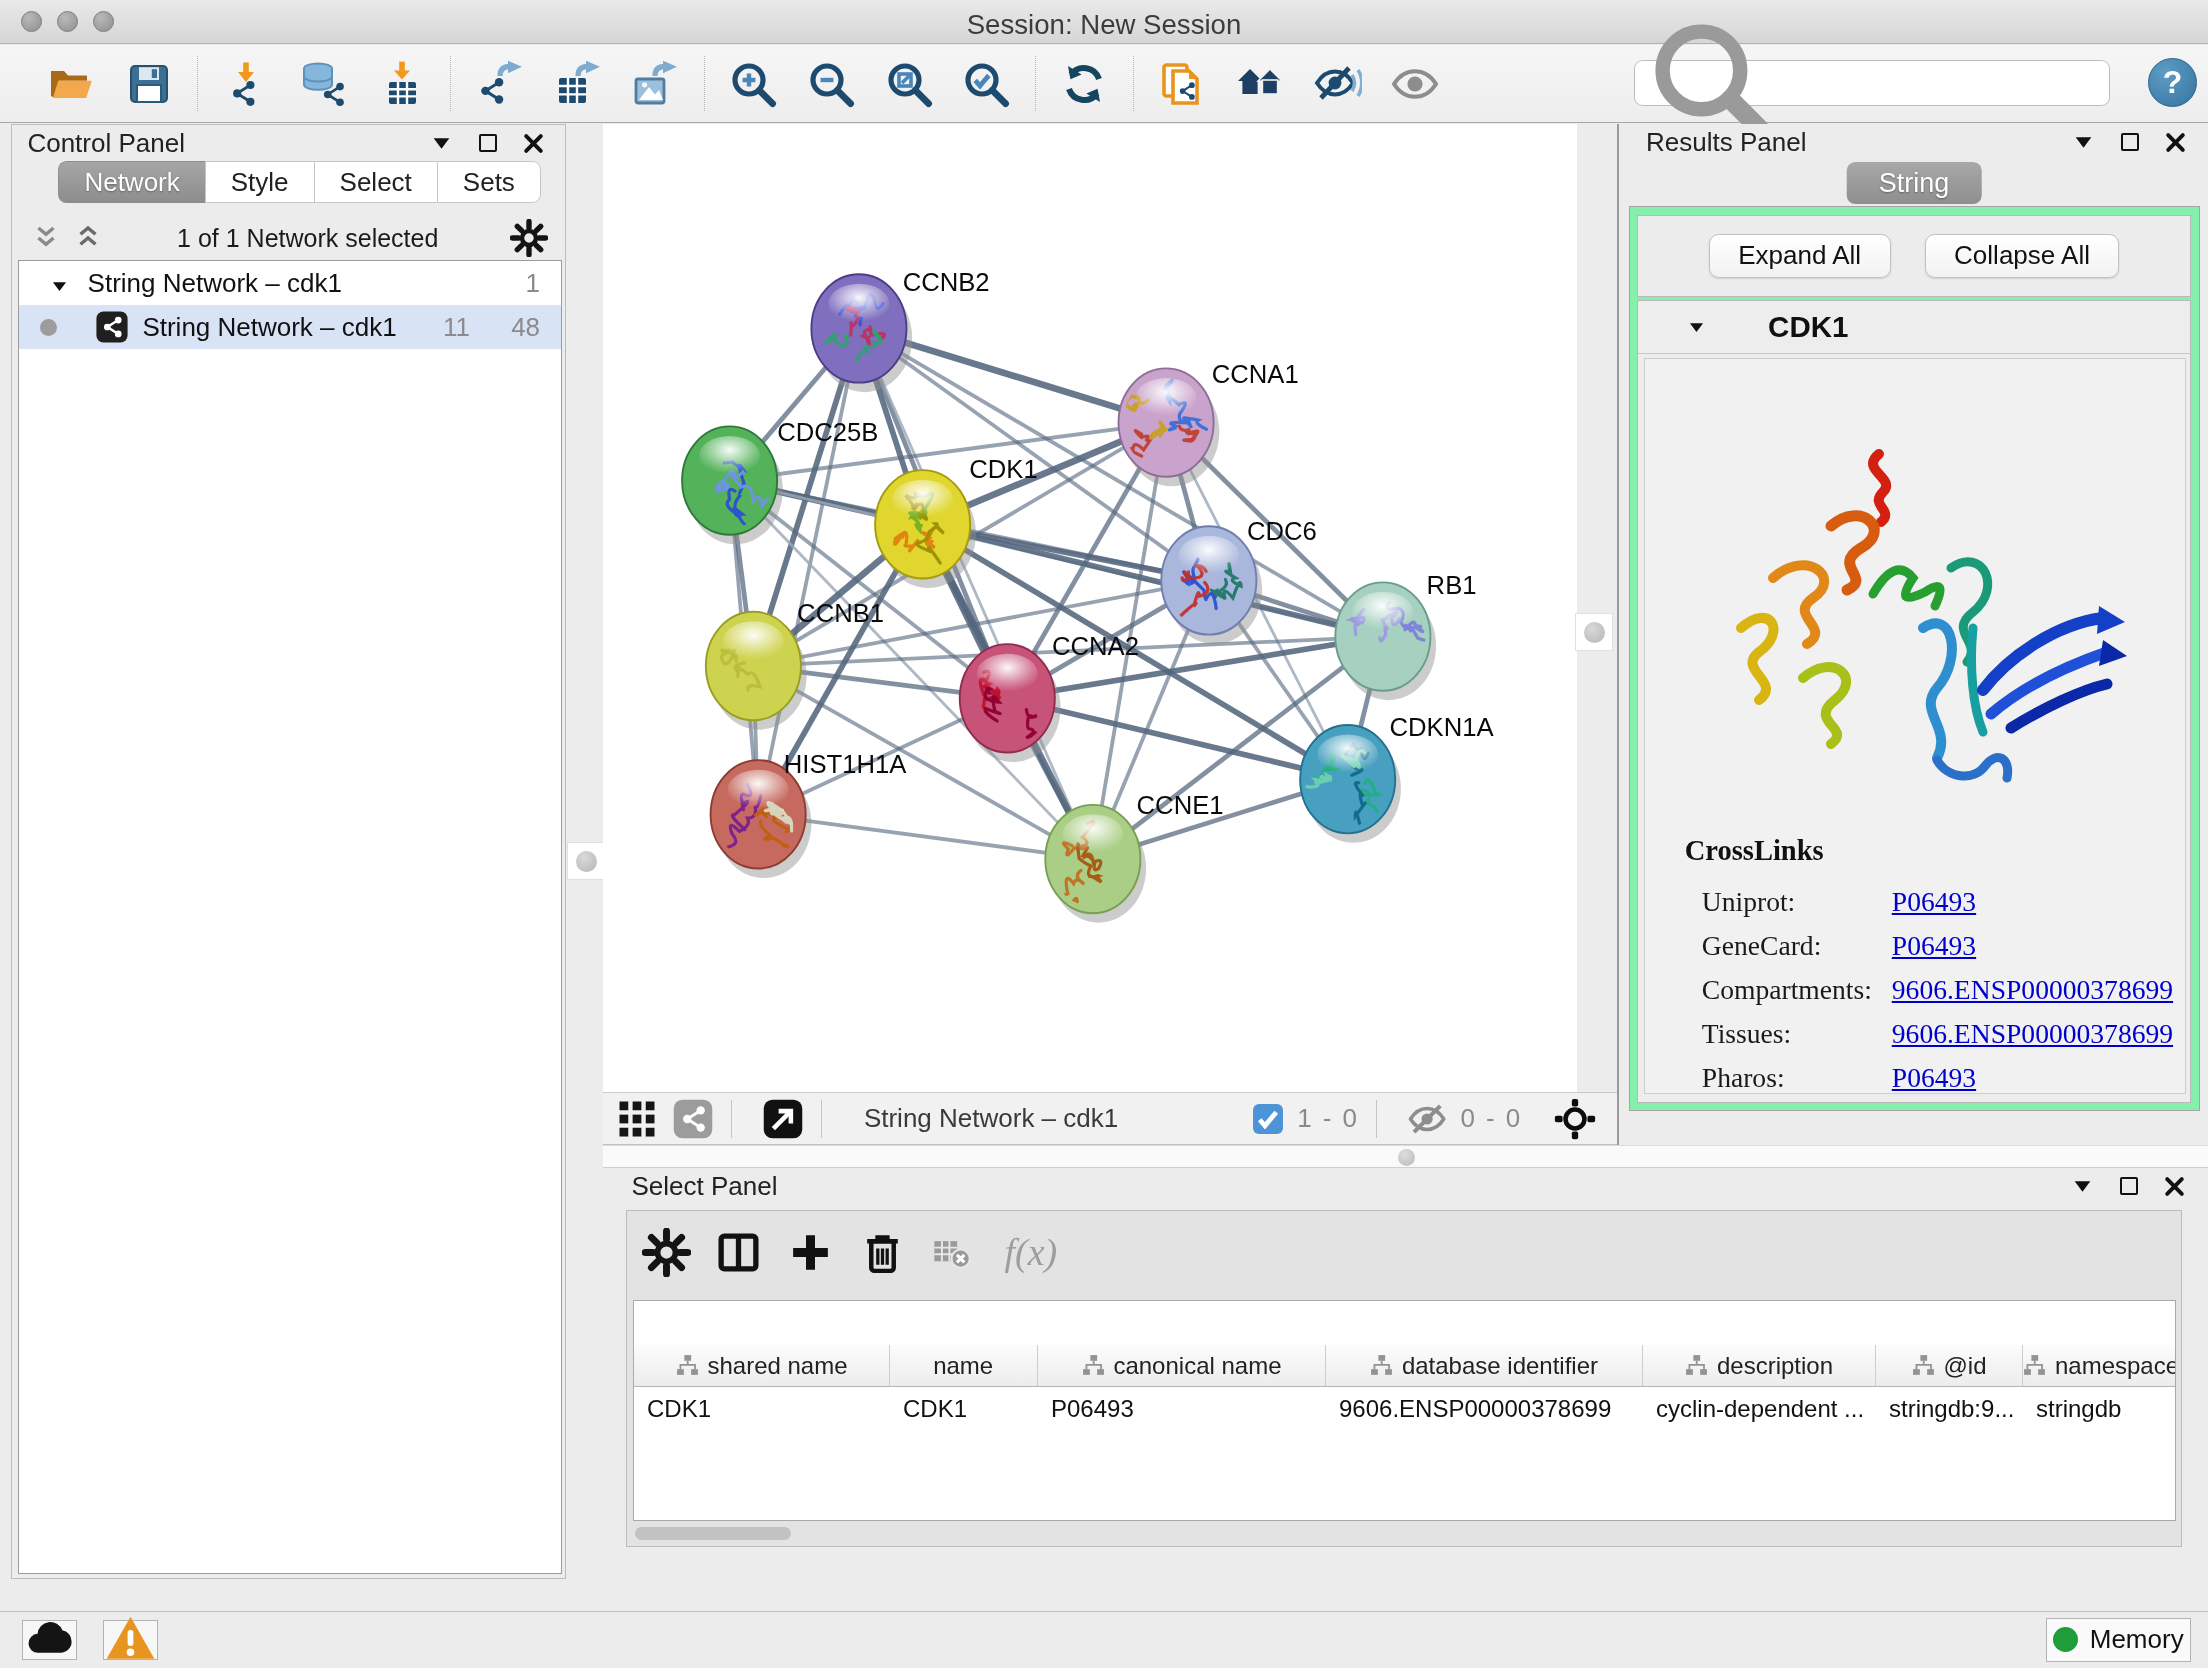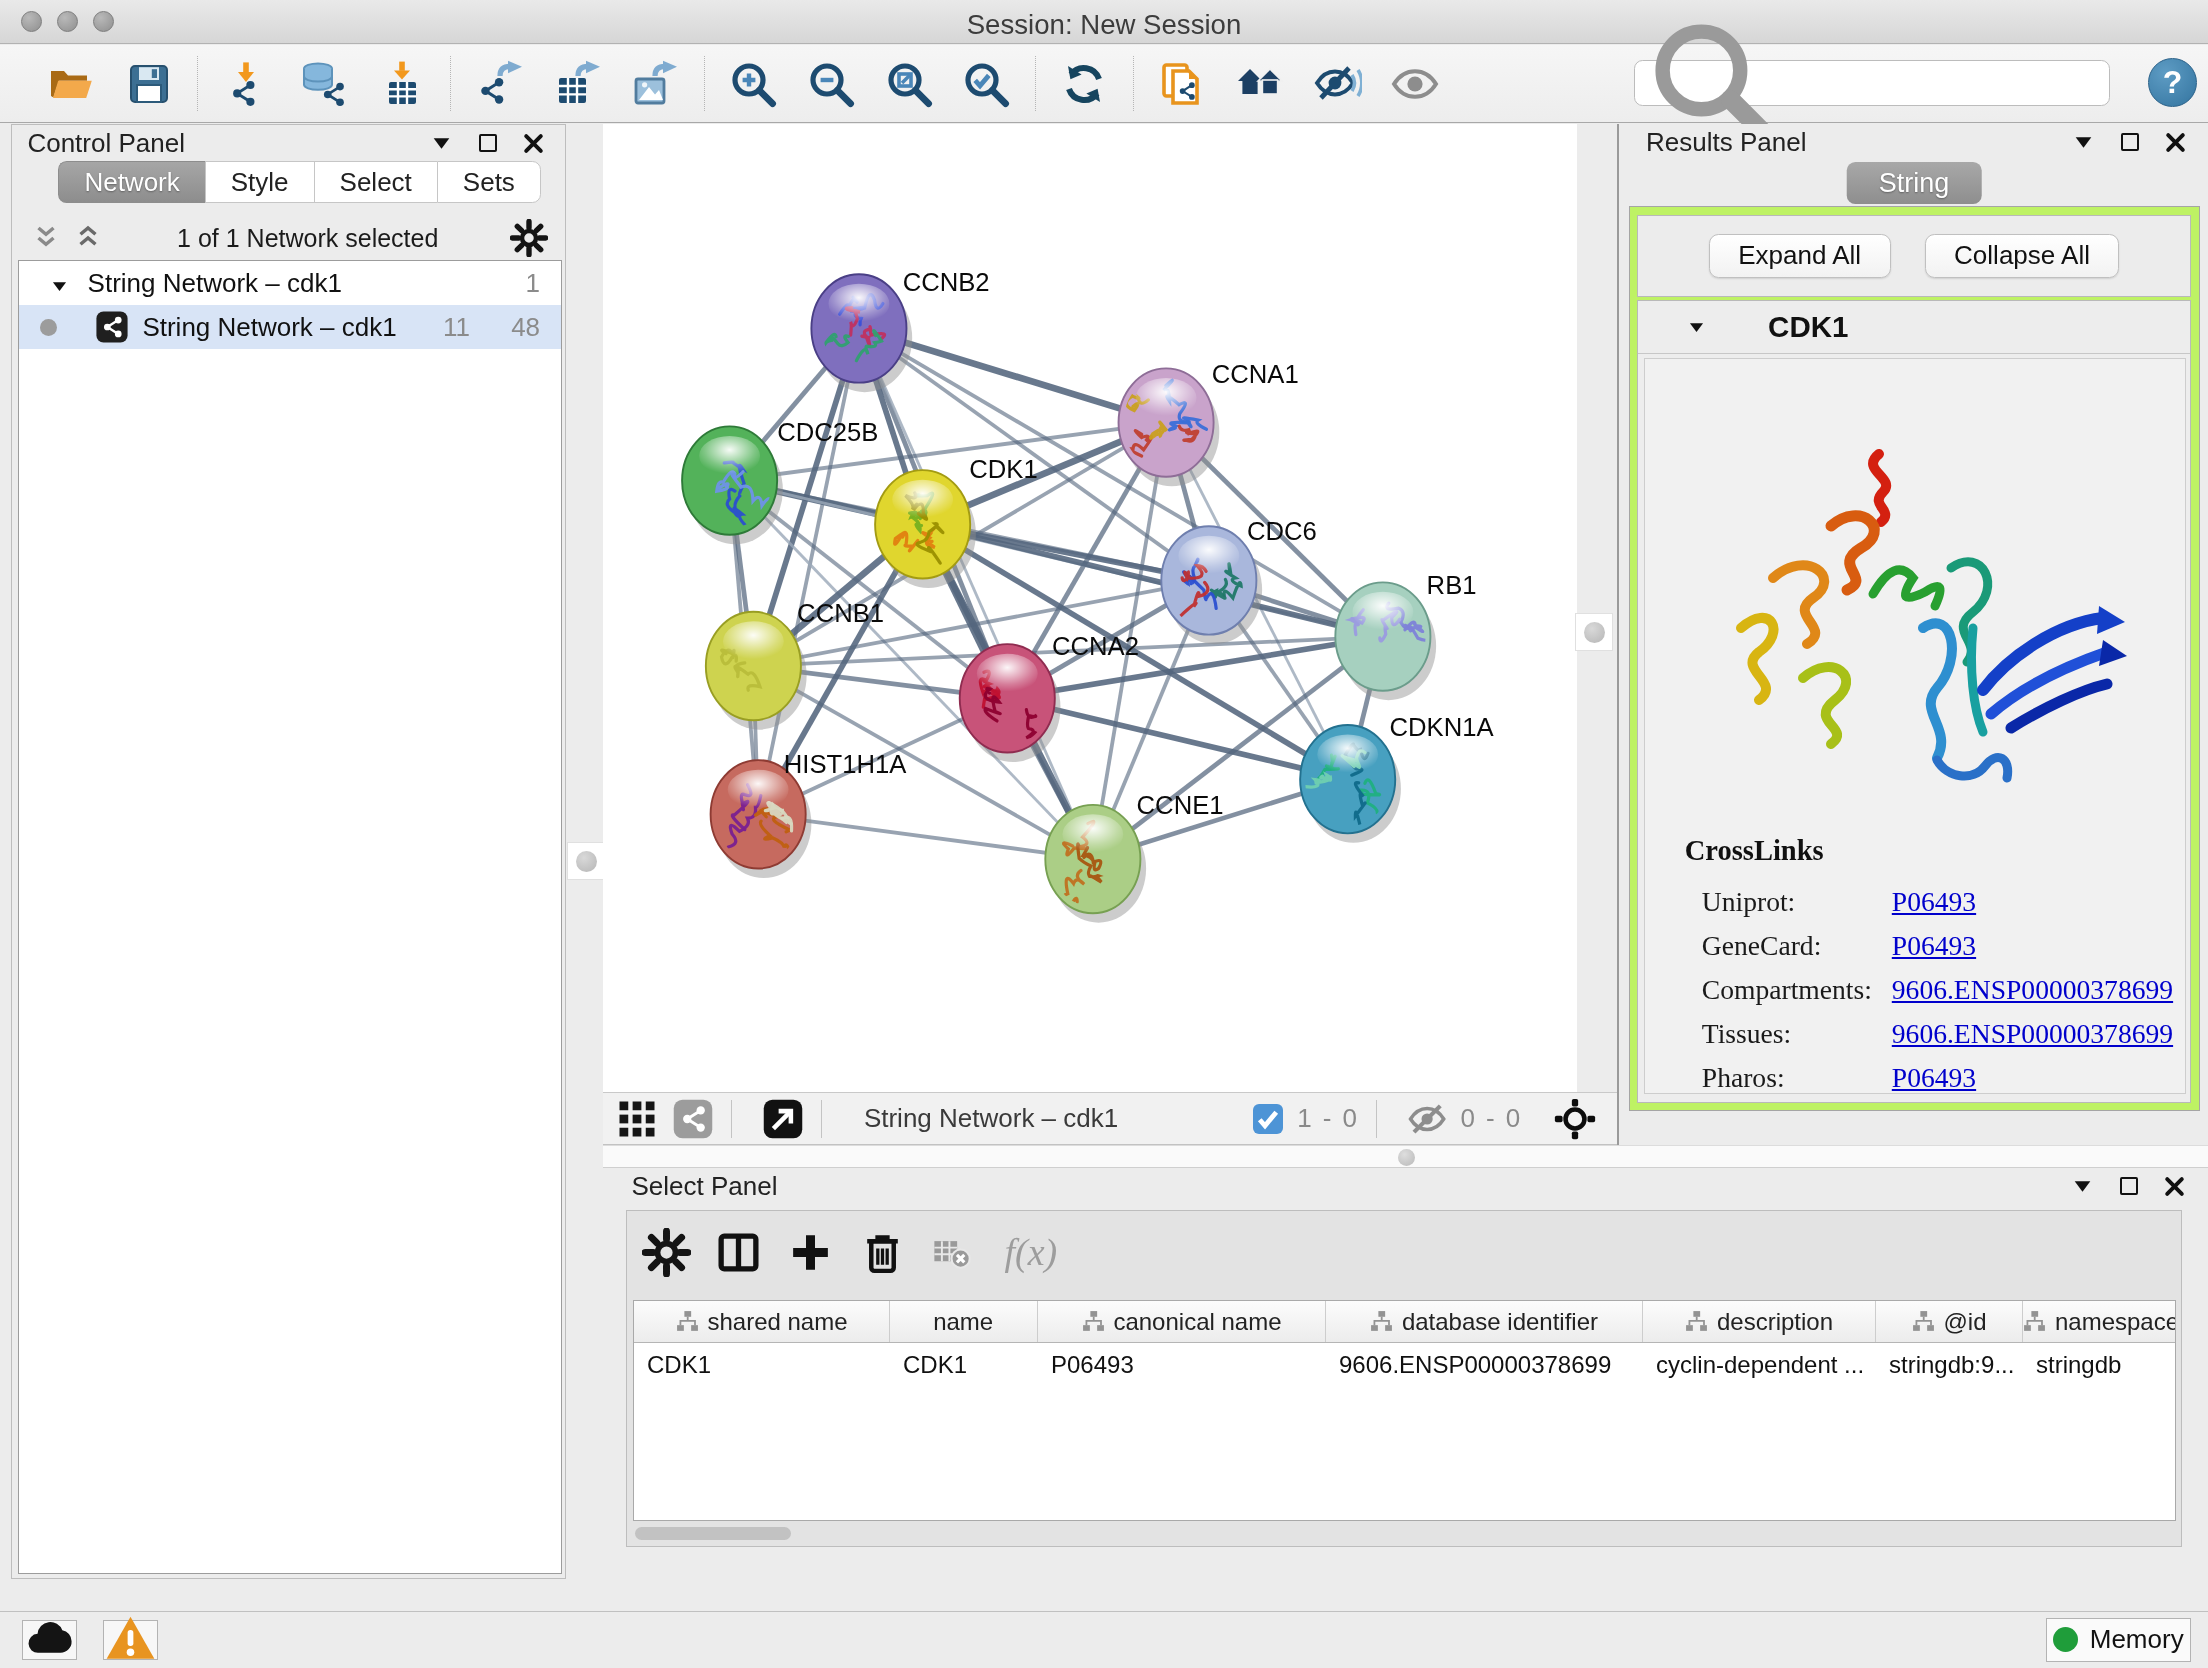--- a/index.html
+++ b/index.html
@@ -87,21 +87,21 @@
   .hsplit i { position:absolute; left:795px; top:2.9px; width:17px; height:17px; border-radius:50%;
     background:radial-gradient(circle at 38% 32%, #dedede, #b8b8b8); }
 
   
   .results-panel { position:absolute; left:1617px; top:124px; width:592px; height:1021px;
     background:#ececec; border-left:2.9px solid #9a9a9a; }
   .stringtab { position:absolute; left:50%; transform:translateX(-50%); top:38px; height:42px; padding:0 32px;
     background:linear-gradient(#a8a8a8,#8e8e8e); color:#fff; border-radius:8.6px; font-size:27px;
     display:flex; align-items:center; text-shadow:0 1px 1.9px rgba(0,0,0,.35); }
   .res-outer { position:absolute; left:9.5px; top:82px; width:571px; height:905px;
-    border:1px solid #a5a5a5; background:#bef264; }
+    border:1px solid #a5a5a5; background:#86efac; }
   .res-btnbox { position:absolute; left:7.6px; top:7.6px; width:554px; height:82px; border:1px solid #b9b9b9;
     background:#ececec; display:flex; align-items:center; justify-content:center; gap:34px; }
   .wbtn { height:44px; padding:0 28.5px; background:linear-gradient(#ffffff,#f2f2f2); border:1px solid #c0c0c0;
     border-radius:9.5px; font-size:26px; color:#111; display:flex; align-items:center;
     box-shadow:0 1px 1.9px rgba(0,0,0,.12); }
   .res-section { position:absolute; left:7.6px; top:93px; width:554px; height:803px; border:1px solid #b9b9b9;
     background:#ededed; }
   .res-sec-head { height:53px; display:flex; align-items:center; border-bottom:1px solid #c7c7c7; }
   .res-sec-head .tri { width:25px; height:21px; margin-left:46px; }
   .res-gene { font-size:29.5px; font-weight:bold; color:#111; margin-left:59px; }
@@ -119,21 +119,21 @@
   
   .table-panel { position:absolute; left:603px; top:1168px; width:1605px; height:443px; background:#ececec; }
   .tp-box { position:absolute; left:23px; top:42px; width:1556px; height:337px; background:#e3e3e3;
     border:1px solid #bdbdbd; }
   .tp-toolbar { position:absolute; left:15px; top:9.5px; height:63px; display:flex; align-items:center; }
   .tp-ic { width:49px; height:49px; margin-right:23px; }
   .tp-ic svg { width:44px; height:44px; }
   .fx { font-family:"Liberation Serif", serif; font-style:italic; font-size:38px; color:#9d9d9d; margin-left:9.5px; }
   .dtable { position:absolute; left:5.7px; top:89px; width:1543px; height:221px; background:#fff;
     border:1px solid #a9a9a9; overflow:hidden; }
-  .dt-head { display:flex; height:42px; background:linear-gradient(#fcfcfc,#ececec); border-bottom:1px solid #b5b5b5; }
+  .dt-head { display:flex; height:42px; background:linear-gradient(#fcfcfc,#ececec); border-bottom:1px solid #b5b5b5;margin-top:44px; }
   .dt-hc { display:flex; align-items:center; justify-content:center; gap:7.6px; border-right:1px solid #cdcdcd;
     font-size:24px; color:#222; overflow:hidden; white-space:nowrap; flex:none; }
   .dt-hc svg { width:25px; height:25px; flex:none; }
   .dt-row { display:flex; height:44px; align-items:center; }
   .dt-cell { padding-left:13.3px; font-size:24px; color:#111; overflow:hidden; white-space:nowrap; flex:none; }
   .hscroll { position:absolute; left:7.6px; top:316px; width:156px; height:13.3px; border-radius:6.7px; background:#c2c2c2; }
   .tp-tabs { position:absolute; left:524px; top:390px; display:flex; }
   .btab { height:46px; padding:0 32px; font-size:27px; display:flex; align-items:center; background:#fff;
     border:1px solid #c9c9c9; border-right:none; color:#222; }
   .btab:first-child { border-radius:9.5px 0 0 9.5px; }

